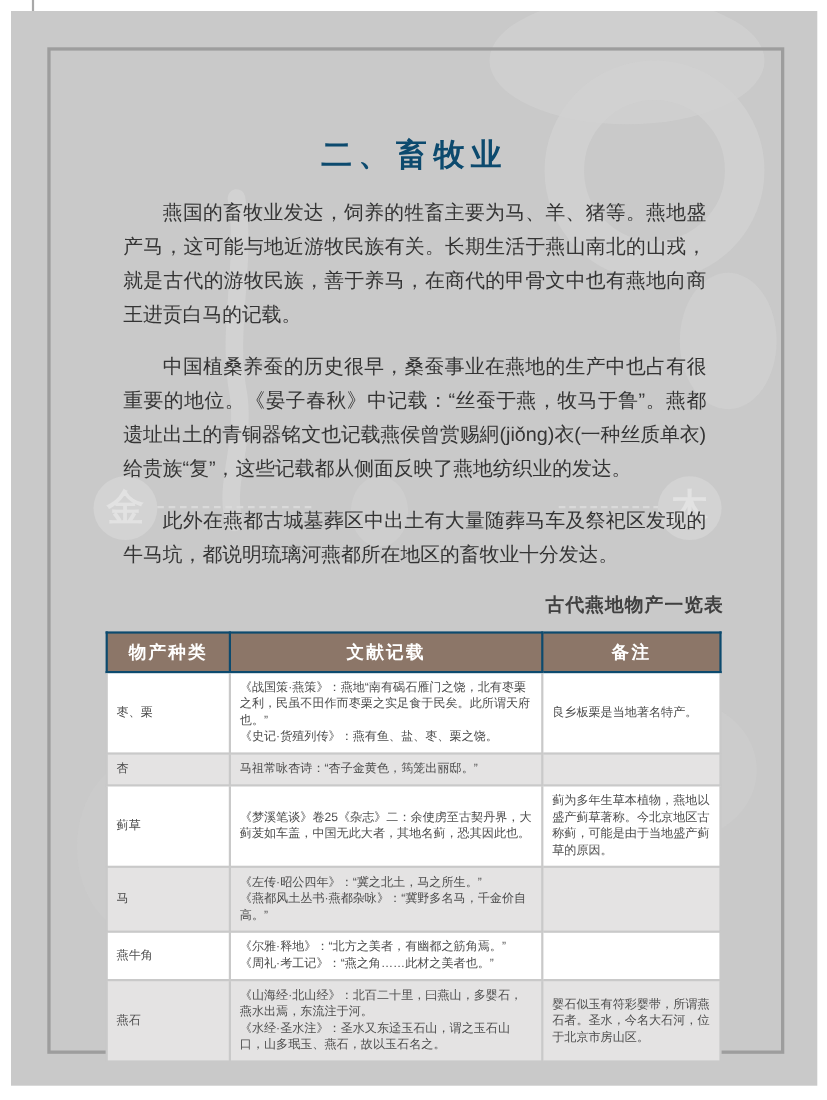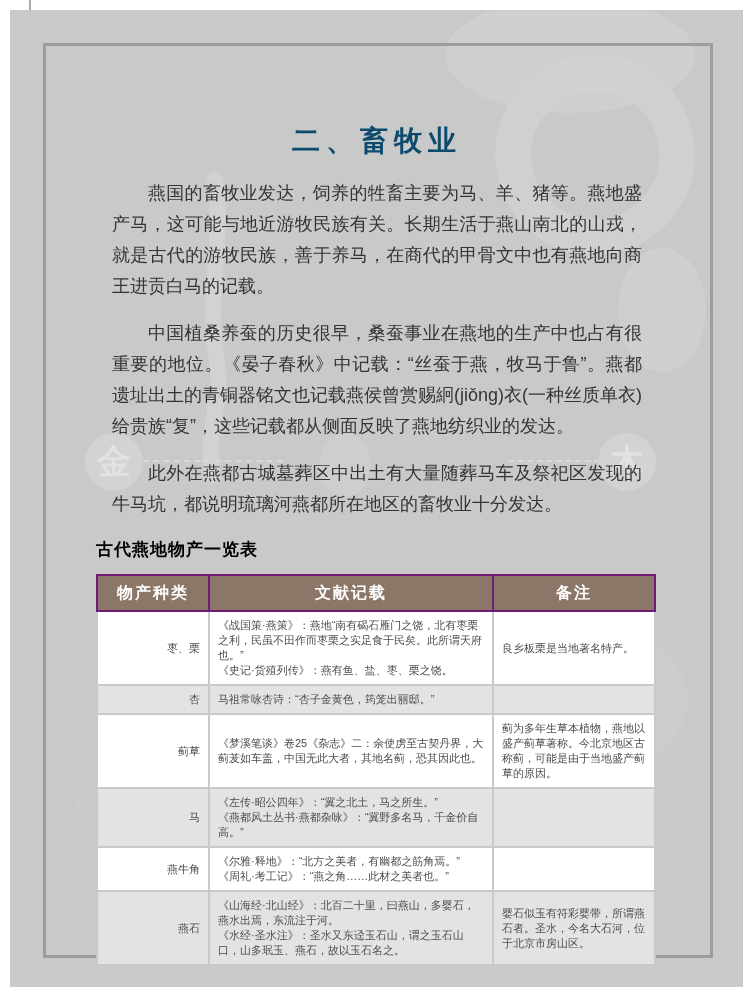--- a/index.html
+++ b/index.html
@@ -31,35 +31,35 @@
   .content{position:absolute;left:86px;top:0;width:562px;z-index:2;}
   .page-title{
     font-size:28px;font-weight:bold;color:#0c4a6e;text-align:center;
     margin:112px 0 18px 0;letter-spacing:6px;
   }
   .para{
     font-size:18px;line-height:31px;color:#343434;text-align:justify;
     text-indent:2em;margin:16px;font-weight:400;
   }
   .table-title{
-    font-size:17px;font-weight:bold;color:#000000;text-align:left;
+    font-size:17px;font-weight:bold;color:#404040;text-align:right;
     margin:18px 0 13px 0;letter-spacing:1px;
   }
   table.products{border-collapse:collapse;width:558px;table-layout:fixed;}
   table.products th{
     background:#8c7668;color:#ffffff;font-size:16px;font-weight:bold;
-    height:32px;border:2px solid #701a75;letter-spacing:2px;
+    height:32px;border:2px solid #0c4a6e;letter-spacing:2px;
   }
   table.products td{
     border:2px solid #c9c9c9;font-size:11px;line-height:15px;color:#4d4d4d;
     padding:6px 8px;vertical-align:middle;word-break:break-all;
   }
   table.products tbody tr:nth-child(odd) td{background:#ffffff;}
   table.products tbody tr:nth-child(even) td{background:#e4e3e3;}
-  td.cat{text-align:right;font-size:12px;color:#555555;}
+  td.cat{text-align:left;font-size:12px;color:#555555;}
   col.c1{width:112px;} col.c2{width:284px;} col.c3{width:162px;}
   .record-line{margin:0;}
 </style>
 </head>
 <body>
 
 <div class="scan-artifact"></div>
 
 <div class="page">
 

